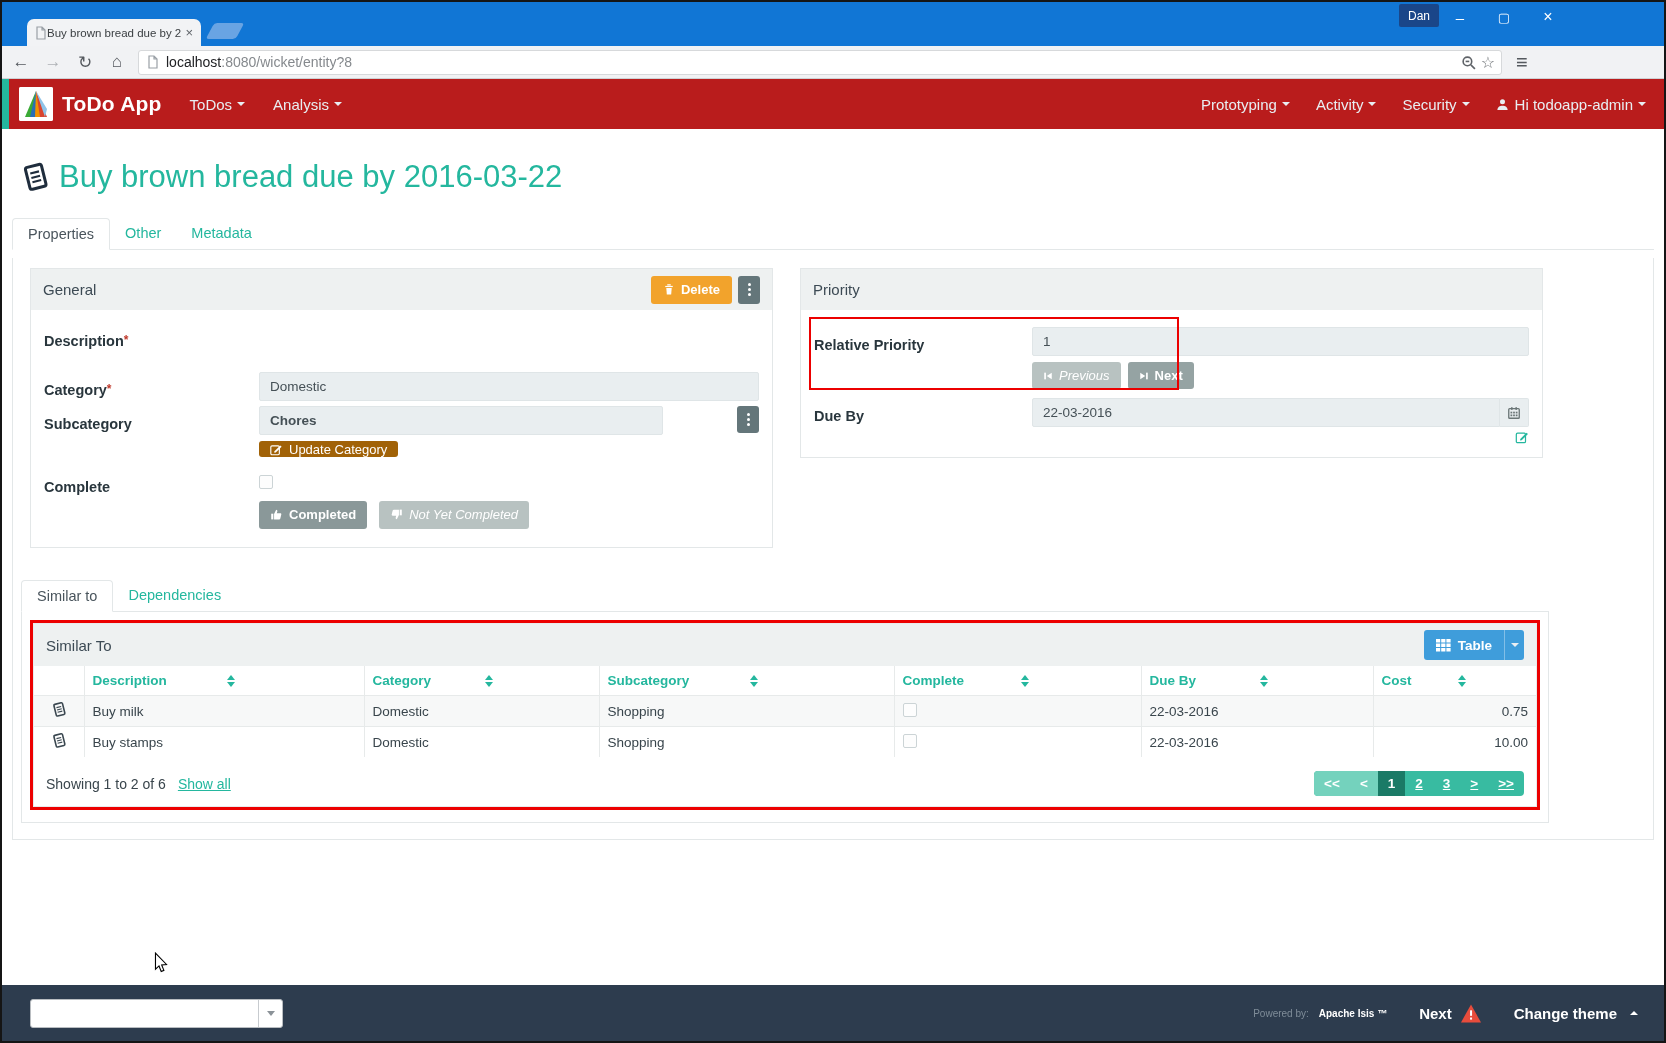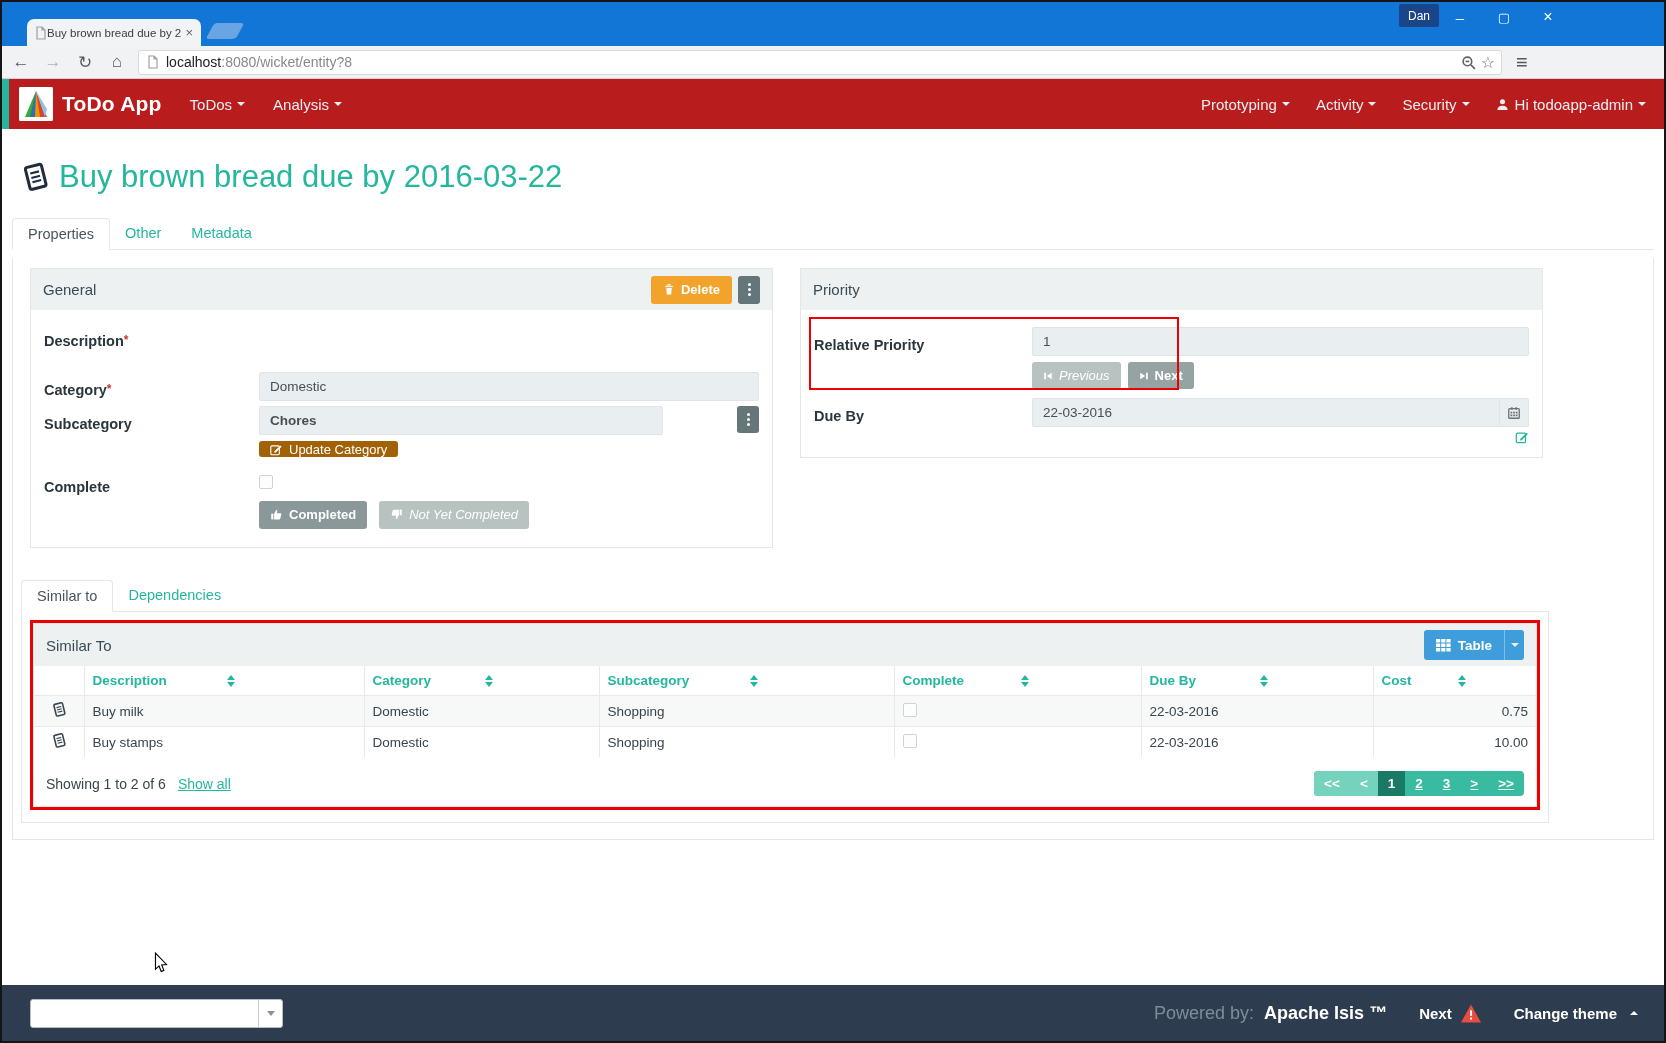--- a/index.html
+++ b/index.html
@@ -115,21 +115,21 @@
   .pg.lt { background:#74d2bd; text-decoration:none; }
   .pg.on { background:#1a7a66; text-decoration:none; }
 
   
   .footerbar { position:absolute; left:0; right:0; bottom:0; height:56px; background:#2d3c4e; display:flex; align-items:center; }
   .fselect { margin-left:28px; width:253px; height:29px; background:#fff; border:1px solid #b9bdc1; border-radius:3px; display:flex; }
   .fselect .sel-main { flex:1; }
   .fselect .sel-arrow { width:24px; border-left:1px solid #c7cbcf; display:flex; align-items:center; justify-content:center; }
   .sel-caret { width:0; height:0; border-left:4px solid transparent; border-right:4px solid transparent; border-top:5px solid #8b9298; }
   .foot-right { position:absolute; right:26px; display:flex; align-items:center; gap:32px; }
-  .powered { font-size:18px; color:#7f8d99; }
+  .powered { font-size:10px; color:#7f8d99; }
   .powered b { color:#fff; font-weight:600; margin-left:10px; }
   .footlink { color:#fff; font-size:15px; font-weight:600; display:flex; align-items:center; gap:8px; }
 
   .cursor { position:absolute; left:152px; top:793px; z-index:9; }
 </style>
 </head>
 <body>
 
 <div class="window">
 

